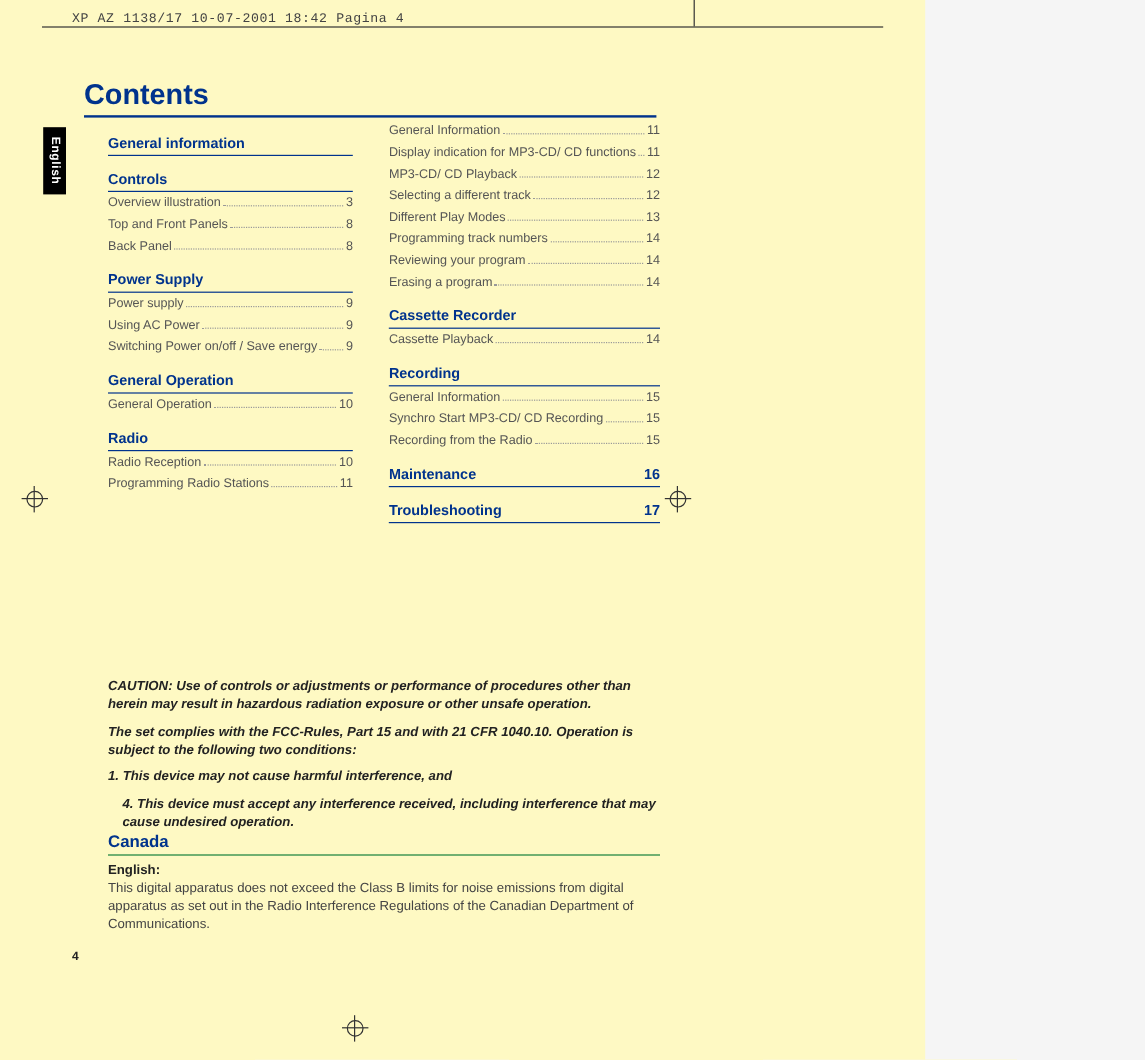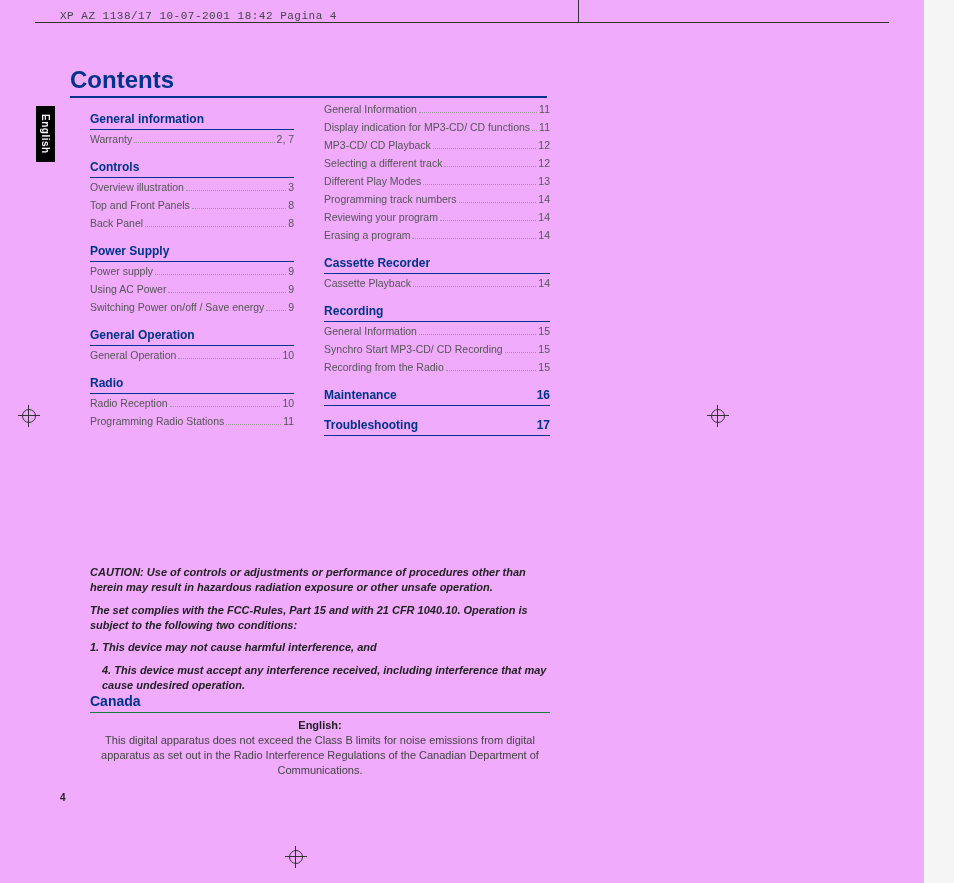--- a/index.html
+++ b/index.html
@@ -3,22 +3,22 @@
 <meta charset="utf-8">
 <style>
   body {
     margin: 0;
     padding: 0;
     font-family: "Helvetica Neue", Arial, sans-serif;
     background: #f5f5f5;
     width: 954px;
   }
   .page {
-    background: #f0abfc;
-    width: 924px;
+    background: #fef9c3;
+    width: 771px;
     height: 883px;
     position: relative;
     box-sizing: border-box;
   }
   .header-line {
     position: absolute;
     top: 10px;
     left: 60px;
     font-family: "Courier New", monospace;
     font-size: 11px;
@@ -138,21 +138,20 @@
     padding-bottom: 3px;
   }
   .canada-body {
     position: absolute;
     left: 90px;
     top: 718px;
     width: 460px;
     font-size: 11px;
     color: #444;
     line-height: 1.35;
-    text-align: center;
   }
   .canada-body .eng {
     font-weight: bold;
     color: #222;
   }
   .page-num {
     position: absolute;
     left: 60px;
     top: 792px;
     font-size: 10px;
@@ -192,25 +191,20 @@
   <div class="crop-line-h"></div>
 
   <div class="language-tab">English</div>
 
   <div class="page-title">Contents</div>
   <div class="title-rule"></div>
 
   <div class="columns">
     <div class="col" id="col-left">
         <div class="section-head">General information</div>
-        <div class="toc-row">
-          <span class="toc-label">Warranty</span>
-          <span class="dots"></span>
-          <span class="toc-page">2, 7</span>
-        </div>
         <div class="section-head">Controls</div>
         <div class="toc-row">
           <span class="toc-label">Overview illustration</span>
           <span class="dots"></span>
           <span class="toc-page">3</span>
         </div>
         <div class="toc-row">
           <span class="toc-label">Top and Front Panels</span>
           <span class="dots"></span>
           <span class="toc-page">8</span>

